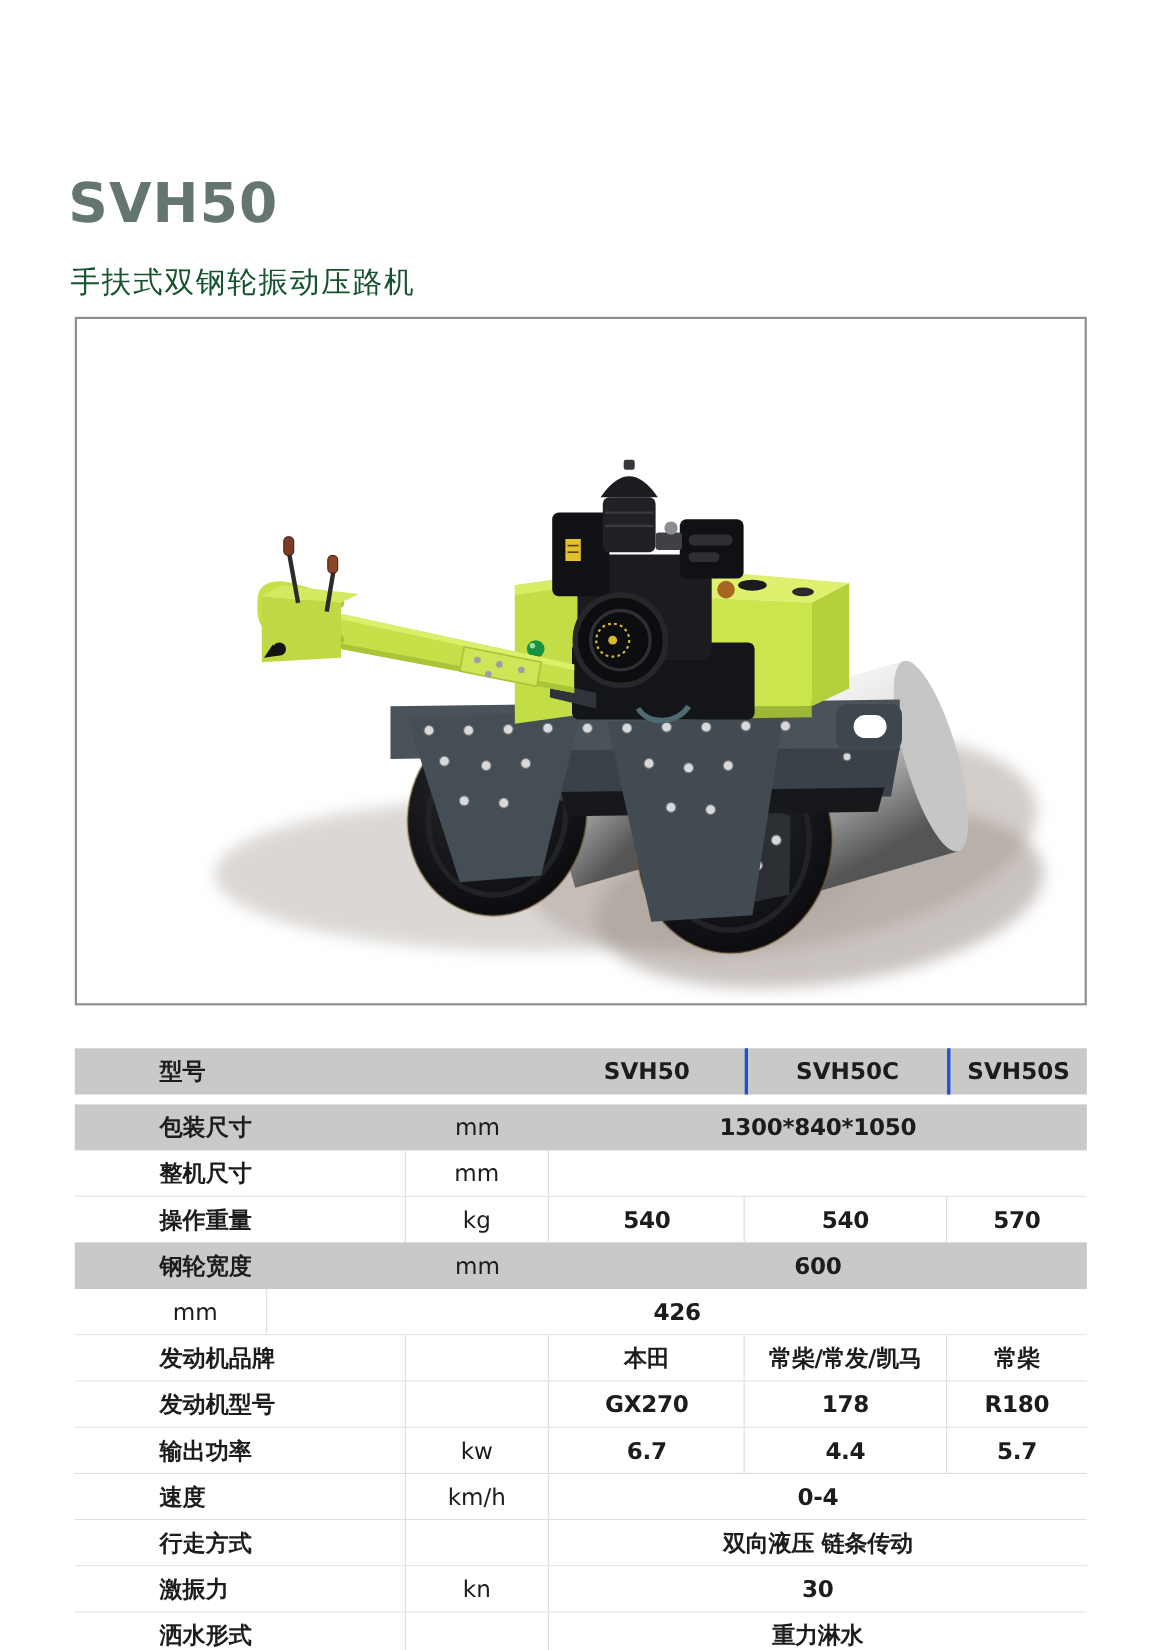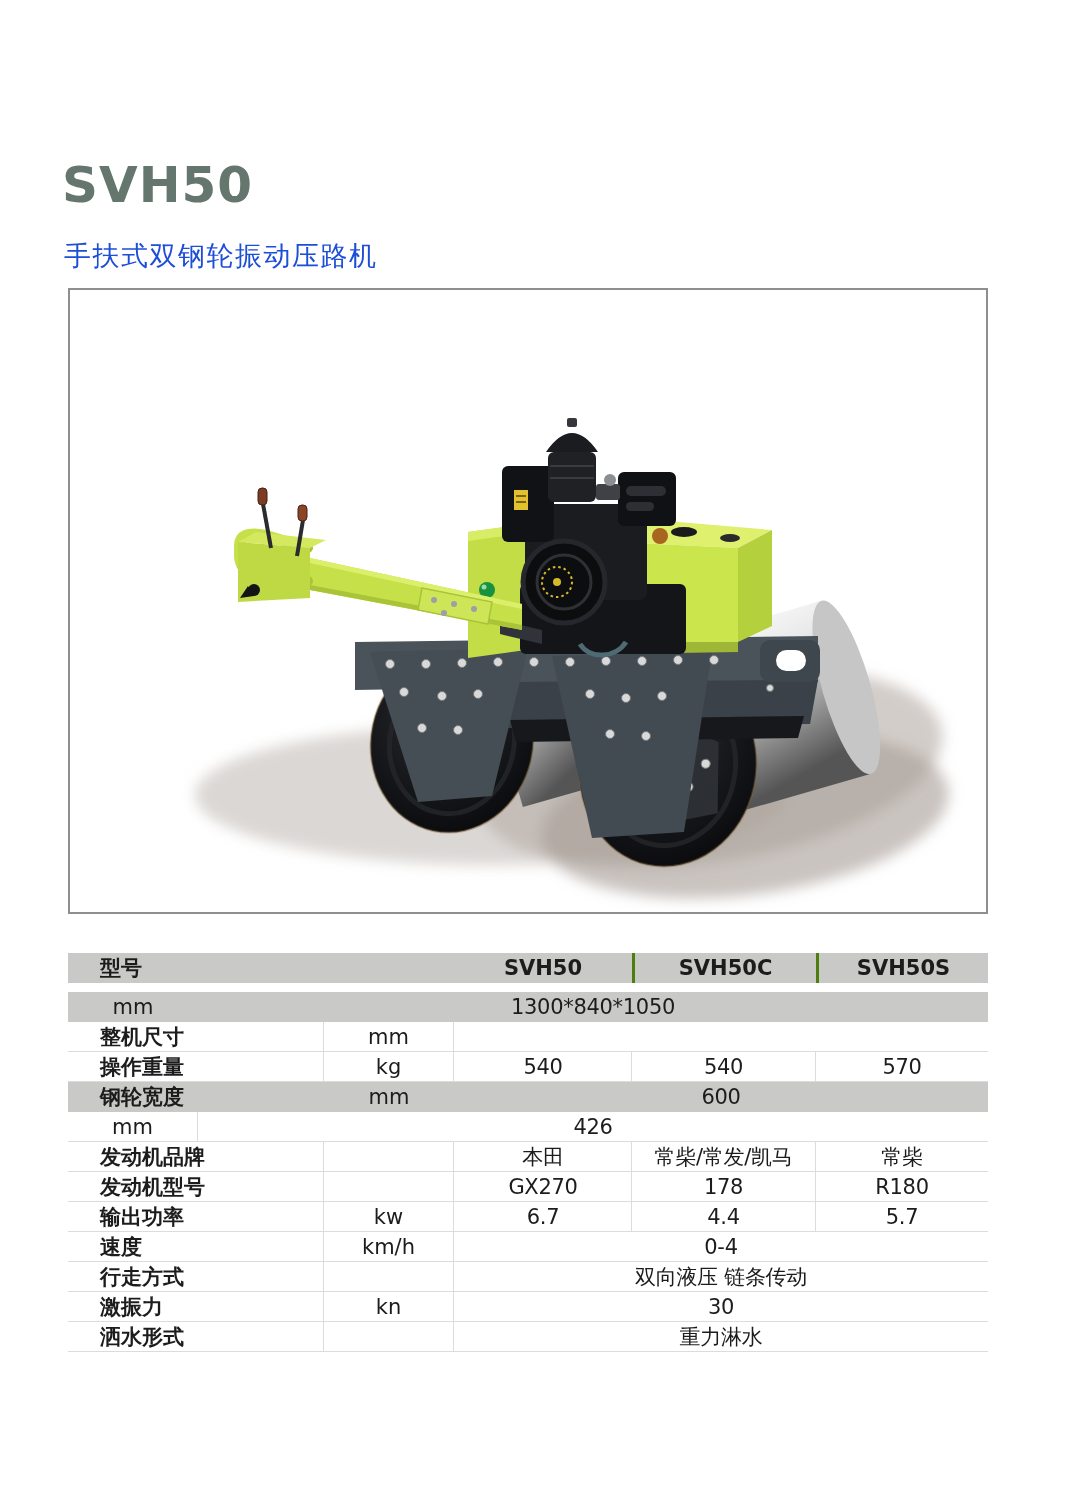--- a/index.html
+++ b/index.html
@@ -3,47 +3,47 @@
 <meta charset="utf-8">
 <style>
   html,body{margin:0;padding:0;background:#ffffff;}
   body{width:1069px;height:1500px;position:relative;overflow:hidden;
        font-family:"DejaVu Sans","Liberation Sans",sans-serif;color:#1c1c1c;}
   .page{position:absolute;inset:0;}
 
   .title{position:absolute;left:62px;top:160px;font-size:50px;font-weight:bold;
          letter-spacing:1px;color:#64766e;line-height:1;}
   .subtitle{position:absolute;left:64px;top:238px;font-size:27px;font-weight:500;
-            color:#1d4ed8;letter-spacing:1.5px;}
+            color:#14532d;letter-spacing:1.5px;}
 
   .image-frame{position:absolute;left:68px;top:288px;width:920px;height:626px;
                border:2px solid #8f8f8f;box-sizing:border-box;background:#ffffff;}
   .image-frame svg{display:block;width:100%;height:100%;}
 
   
   .spec-table{position:absolute;left:68px;top:953px;width:920px;font-size:21px;}
-  .row{display:flex;height:30px;align-items:flex-start;box-sizing:border-box;background:#ffffff;}
+  .row{display:flex;height:42px;align-items:flex-start;box-sizing:border-box;background:#ffffff;padding-left:45px;}
   .row.gray{background:#c9c9c7;}
   .row.header{margin-bottom:9px;}
   .row.white{border-bottom:1px solid #dcdcdc;}
   .c{box-sizing:border-box;height:100%;display:flex;align-items:center;justify-content:center;}
   .c-label{width:256px;justify-content:flex-start;padding-left:32px;font-weight:600;}
   .c-unit{width:130px;}
   .c-val1{width:178px;}
   .c-val2{width:184px;}
   .c-val3{flex:1;}
   .c-merged{flex:1;}
   .row.white .c-label{border-right:1px solid #dcdcdc;}
   .row.white .c-unit{border-right:1px solid #dcdcdc;}
   .row.white .c-val2{border-left:1px solid #dcdcdc;margin-left:-1px;}
   .row.white .c-val3{border-left:1px solid #dcdcdc;}
   .row.header .c-label{width:386px;}
   .row.header .c-val1{font-weight:600;}
-  .row.header .c-val2,.row.header .c-val3{font-weight:600;border-left:3px solid #4d7c0f;}
-  .val{font-weight:400;letter-spacing:-0.3px;}
+  .row.header .c-val2,.row.header .c-val3{font-weight:600;border-left:3px solid #1d4ed8;}
+  .val{font-weight:700;letter-spacing:-0.3px;}
 </style>
 </head>
 <body>
 
 <div class="page">
 
   <div class="title">SVH50</div>
   <div class="subtitle">手扶式双钢轮振动压路机</div>
 
   <div class="image-frame">
@@ -217,20 +217,21 @@
   <div class="spec-table">
 
     <div class="row gray header">
       <div class="c c-label">型号</div>
       <div class="c c-val1">SVH50</div>
       <div class="c c-val2">SVH50C</div>
       <div class="c c-val3">SVH50S</div>
     </div>
 
     <div class="row gray">
+      <div class="c c-label">包装尺寸</div>
       <div class="c c-unit">mm</div>
       <div class="c c-merged val">1300*840*1050</div>
     </div>
 
     <div class="row white">
       <div class="c c-label">整机尺寸</div>
       <div class="c c-unit">mm</div>
     </div>
 
     <div class="row white">

